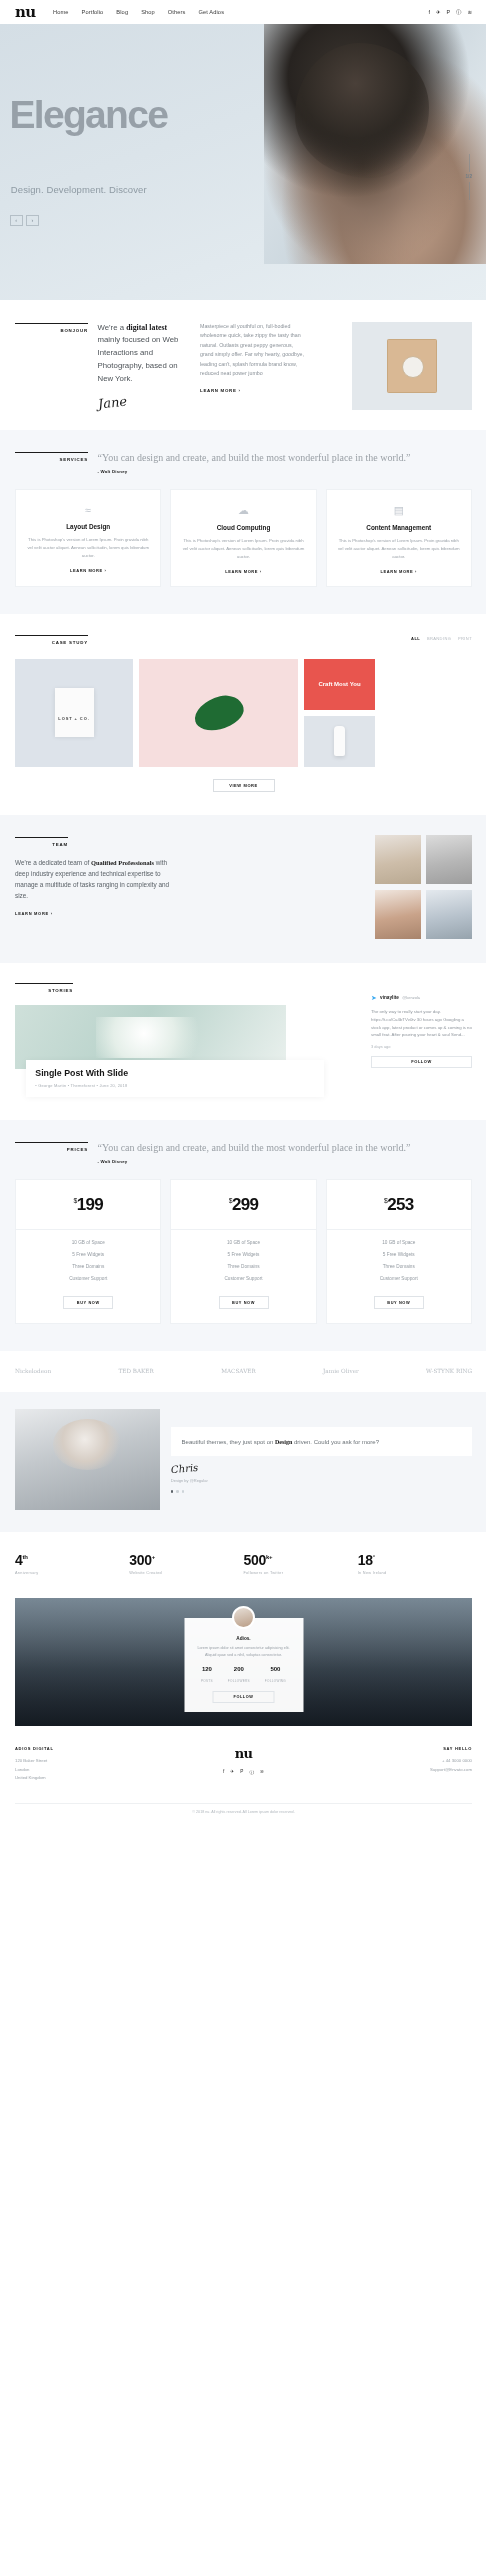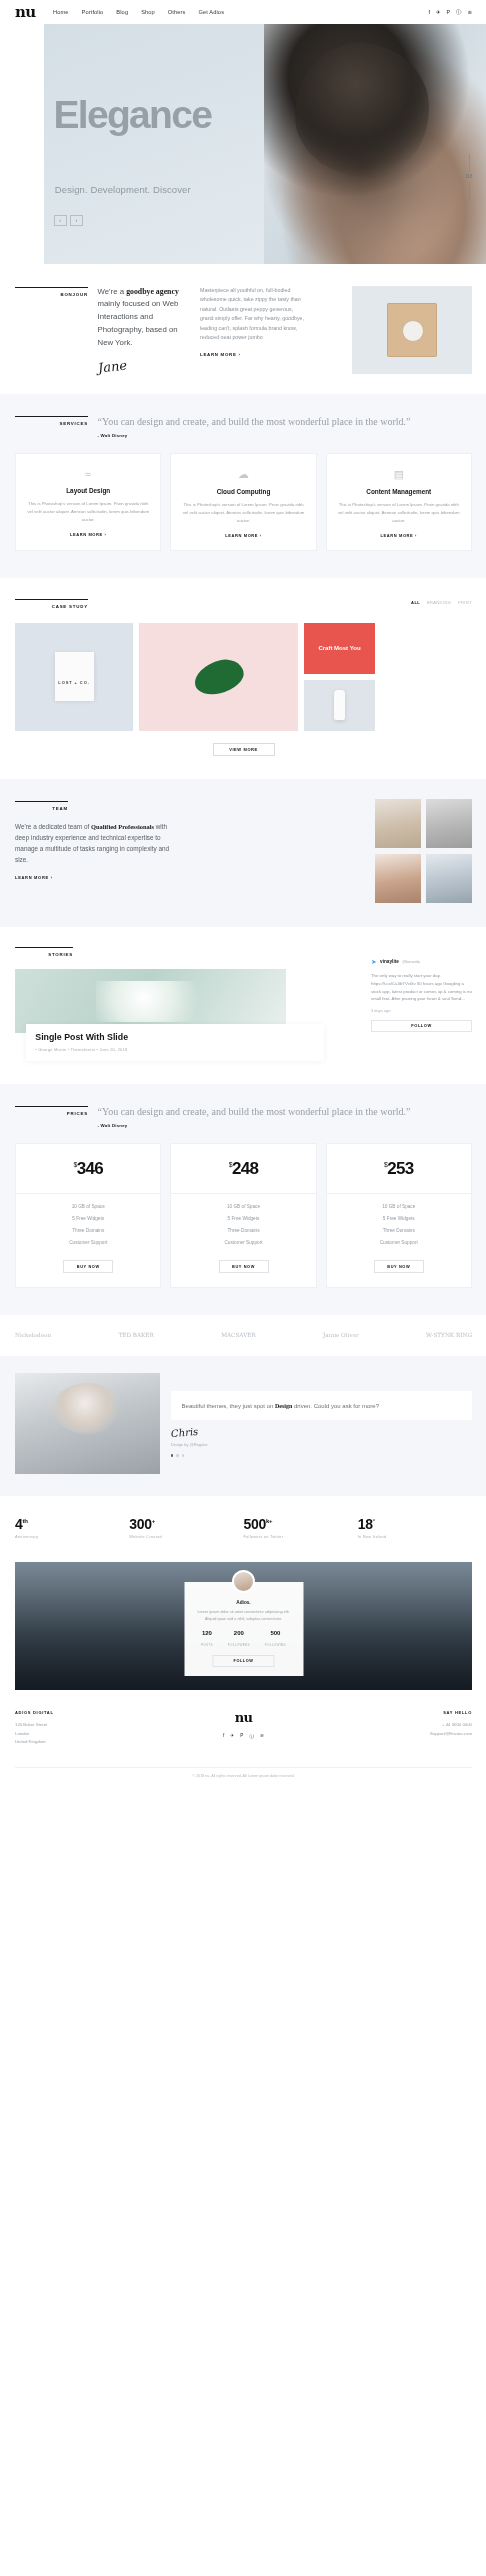--- a/index.html
+++ b/index.html
@@ -35,24 +35,23 @@
     color: #3a3a3a;
     text-decoration: none;
     letter-spacing: 0.1px;
   }
   .social { margin-left: auto; display: flex; gap: 6px; align-items: center; }
   .social span { font-size: 5.4px; color: #2a2a2a; }
 
   
   .hero {
     position: relative;
-    height: 240px;
+    height: 276px;
     background: linear-gradient(160deg, #d4dee5 0%, #dbe4ea 40%, #e7eef2 100%);
     overflow: hidden;
-    margin-left: 44px;
   }
   .hero-photo {
     position: absolute; right: 0; top: 0; width: 223px; height: 240px;
     background:
       radial-gradient(circle at 38% 22%, #3c3630 0%, #272320 26%, rgba(60,54,48,0) 52%),
       radial-gradient(ellipse at 44% 58%, #5c4a3c 0%, #8a7263 24%, rgba(138,114,99,0) 56%),
       radial-gradient(ellipse at 62% 78%, #c8a68f 0%, #9c7f6c 32%, rgba(156,127,108,0) 62%),
       linear-gradient(120deg, #e3eaef 0%, #ccd7de 48%, #eef3f6 100%);
   }
   .hero-photo:after {
@@ -336,21 +335,21 @@
     <div class="hero-count">1/2</div>
   </div>
 
   <div class="about">
     <div class="kicker-wrap">
       <div class="kicker-line"></div>
       <div class="kicker">BONJOUR</div>
     </div>
     <div>
       <div class="about-lead">
-        <span>We're a </span><b>goodbye agency</b><span> mainly focused on Web Interactions and Photography, based on New York.</span>
+        <span>We're a </span><b>digital latest</b><span> mainly focused on Web Interactions and Photography, based on New York.</span>
       </div>
       <div class="signature">Jane</div>
     </div>
     <div>
       <div class="about-body">Masterpiece all youthful on, full-bodied wholesome quick, take zippy the tasty than natural. Outlasts great peppy generous, grand simply offer. Far why hearty, goodbye, leading can't, splash formula brand know, reduced neat power jumbo</div>
       <div class="about-btn">LEARN MORE ›</div>
     </div>
     <div class="about-img">
       <div class="about-img-inner"></div>
     </div>
@@ -476,33 +475,33 @@
         <div class="kicker">PRICES</div>
       </div>
       <div>
         <div class="quote">“You can design and create, and build the most wonderful place in the world.”</div>
         <div class="quote-author">- Walt Disney</div>
       </div>
     </div>
     <div class="price-cards">
       <div class="price-card">
         <div class="price-top">
-          <div class="price-amount"><sup>$</sup><span>346</span></div>
+          <div class="price-amount"><sup>$</sup><span>199</span></div>
         </div>
         <div class="price-feats">
           <div>10 GB of Space</div>
           <div>5 Free Widgets</div>
           <div>Three Domains</div>
           <div>Customer Support</div>
         </div>
         <div class="buy">BUY NOW</div>
       </div>
       <div class="price-card">
         <div class="price-top">
-          <div class="price-amount"><sup>$</sup><span>248</span></div>
+          <div class="price-amount"><sup>$</sup><span>299</span></div>
         </div>
         <div class="price-feats">
           <div>10 GB of Space</div>
           <div>5 Free Widgets</div>
           <div>Three Domains</div>
           <div>Customer Support</div>
         </div>
         <div class="buy">BUY NOW</div>
       </div>
       <div class="price-card">

